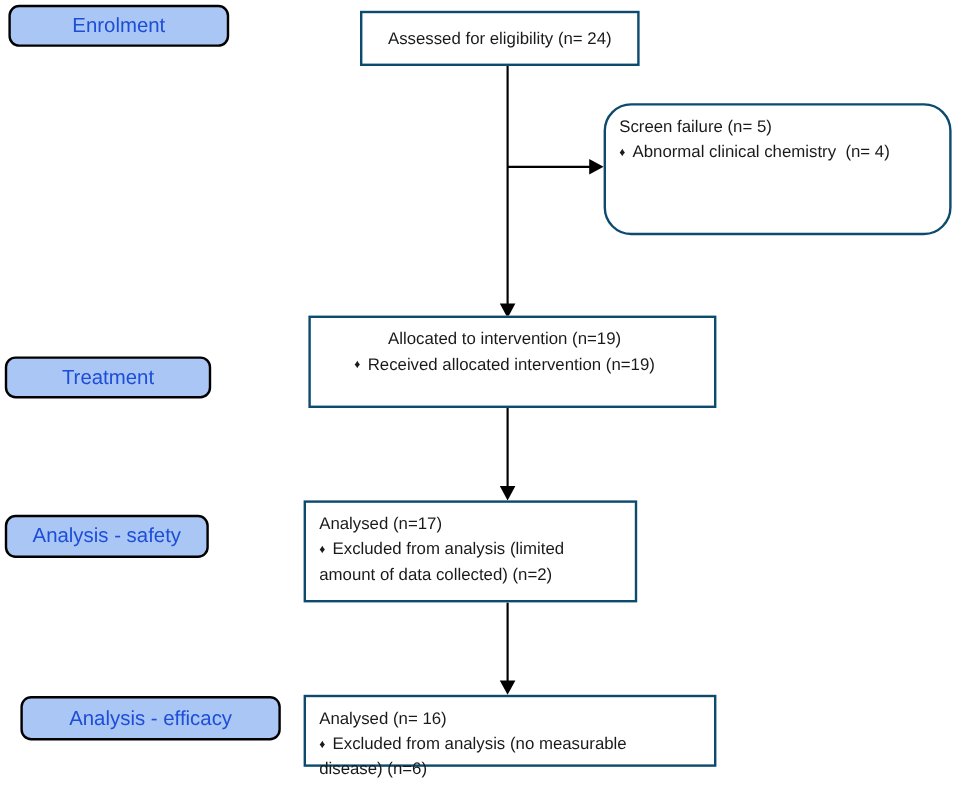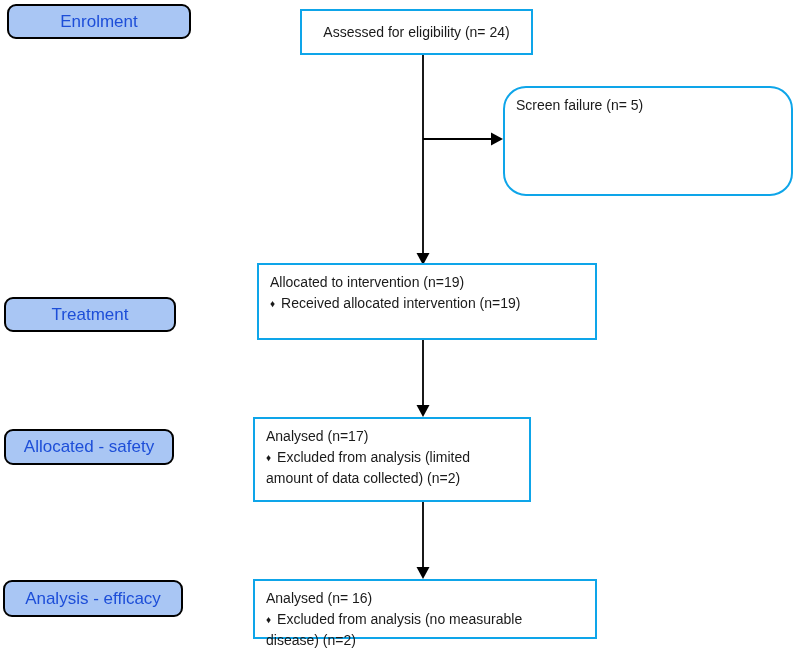--- a/index.html
+++ b/index.html
@@ -20,21 +20,21 @@
     display: flex;
     align-items: center;
     justify-content: center;
     color: #1d4ed8;
     font-size: 17px;
   }
   .flow-box {
     position: absolute;
     box-sizing: border-box;
     background: #ffffff;
-    border: 2px solid #0ea5e9;
+    border: 2px solid #0c4a6e;
     color: #1a1a1a;
     font-size: 14px;
     line-height: 1.5;
     padding: 7px 24px 7px 11px;
   }
   .flow-box.centered {
     display: flex;
     align-items: center;
     justify-content: center;
     text-align: center;
@@ -50,24 +50,24 @@
   .arrows {
     position: absolute;
     left: 0; top: 0;
     width: 797px; height: 671px;
     pointer-events: none;
   }
   
   .lbl-enrolment        { left: 7px;   top: 4px;   width: 184px; height: 35px; }
   .lbl-treatment        { left: 4px;   top: 297px; width: 172px; height: 35px; }
   .lbl-analysis-safety  { left: 4px;   top: 429px; width: 170px; height: 36px; }
-  .lbl-analysis-efficacy{ left: 3px;   top: 580px; width: 180px; height: 37px; }
+  .lbl-analysis-efficacy{ left: 17px;   top: 580px; width: 217px; height: 37px; }
   .box-assessed         { left: 300px; top: 9px;   width: 233px; height: 46px; }
   .box-screen-failure   { left: 503px; top: 86px;  width: 290px; height: 110px; border-radius: 23px; }
-  .box-allocated        { left: 257px; top: 263px; width: 340px; height: 77px; }
+  .box-allocated        { left: 257px; top: 263px; width: 340px; height: 77px; text-align: center; }
   .box-analysed-safety  { left: 253px; top: 417px; width: 278px; height: 85px; }
   .box-analysed-efficacy{ left: 253px; top: 579px; width: 344px; height: 60px; }
 </style>
 </head>
 <body>
 
 <div class="canvas">
 
   <svg class="arrows" viewBox="0 0 797 671" xmlns="http://www.w3.org/2000/svg">
     <g stroke="#000000" stroke-width="1.8" fill="#000000">
@@ -88,42 +88,43 @@
     </g>
   </svg>
 
   <div class="stage-label lbl-enrolment">
     <span>Enrolment</span>
   </div>
   <div class="stage-label lbl-treatment">
     <span>Treatment</span>
   </div>
   <div class="stage-label lbl-analysis-safety">
-    <span>Allocated - safety</span>
+    <span>Analysis - safety</span>
   </div>
   <div class="stage-label lbl-analysis-efficacy">
     <span>Analysis - efficacy</span>
   </div>
 
   <div class="flow-box centered box-assessed">
     <span>Assessed for eligibility (n= 24)</span>
   </div>
 
   <div class="flow-box box-screen-failure">
     <div>Screen failure (n= 5)</div>
+    <div class="bullet-line"><span class="bullet-glyph">♦</span><span>Abnormal clinical chemistry  (n= 4)</span></div>
   </div>
 
   <div class="flow-box box-allocated">
     <div>Allocated to intervention (n=19)</div>
     <div class="bullet-line"><span class="bullet-glyph">♦</span><span>Received allocated intervention (n=19)</span></div>
   </div>
 
   <div class="flow-box box-analysed-safety">
     <div>Analysed (n=17)</div>
     <div class="bullet-line"><span class="bullet-glyph">♦</span><span>Excluded from analysis (limited amount of data collected) (n=2)</span></div>
   </div>
 
   <div class="flow-box box-analysed-efficacy">
     <div>Analysed (n= 16)</div>
-    <div class="bullet-line"><span class="bullet-glyph">♦</span><span>Excluded from analysis (no measurable disease) (n=2)</span></div>
+    <div class="bullet-line"><span class="bullet-glyph">♦</span><span>Excluded from analysis (no measurable disease) (n=6)</span></div>
   </div>
 
 </div>
 
 </body></html>

